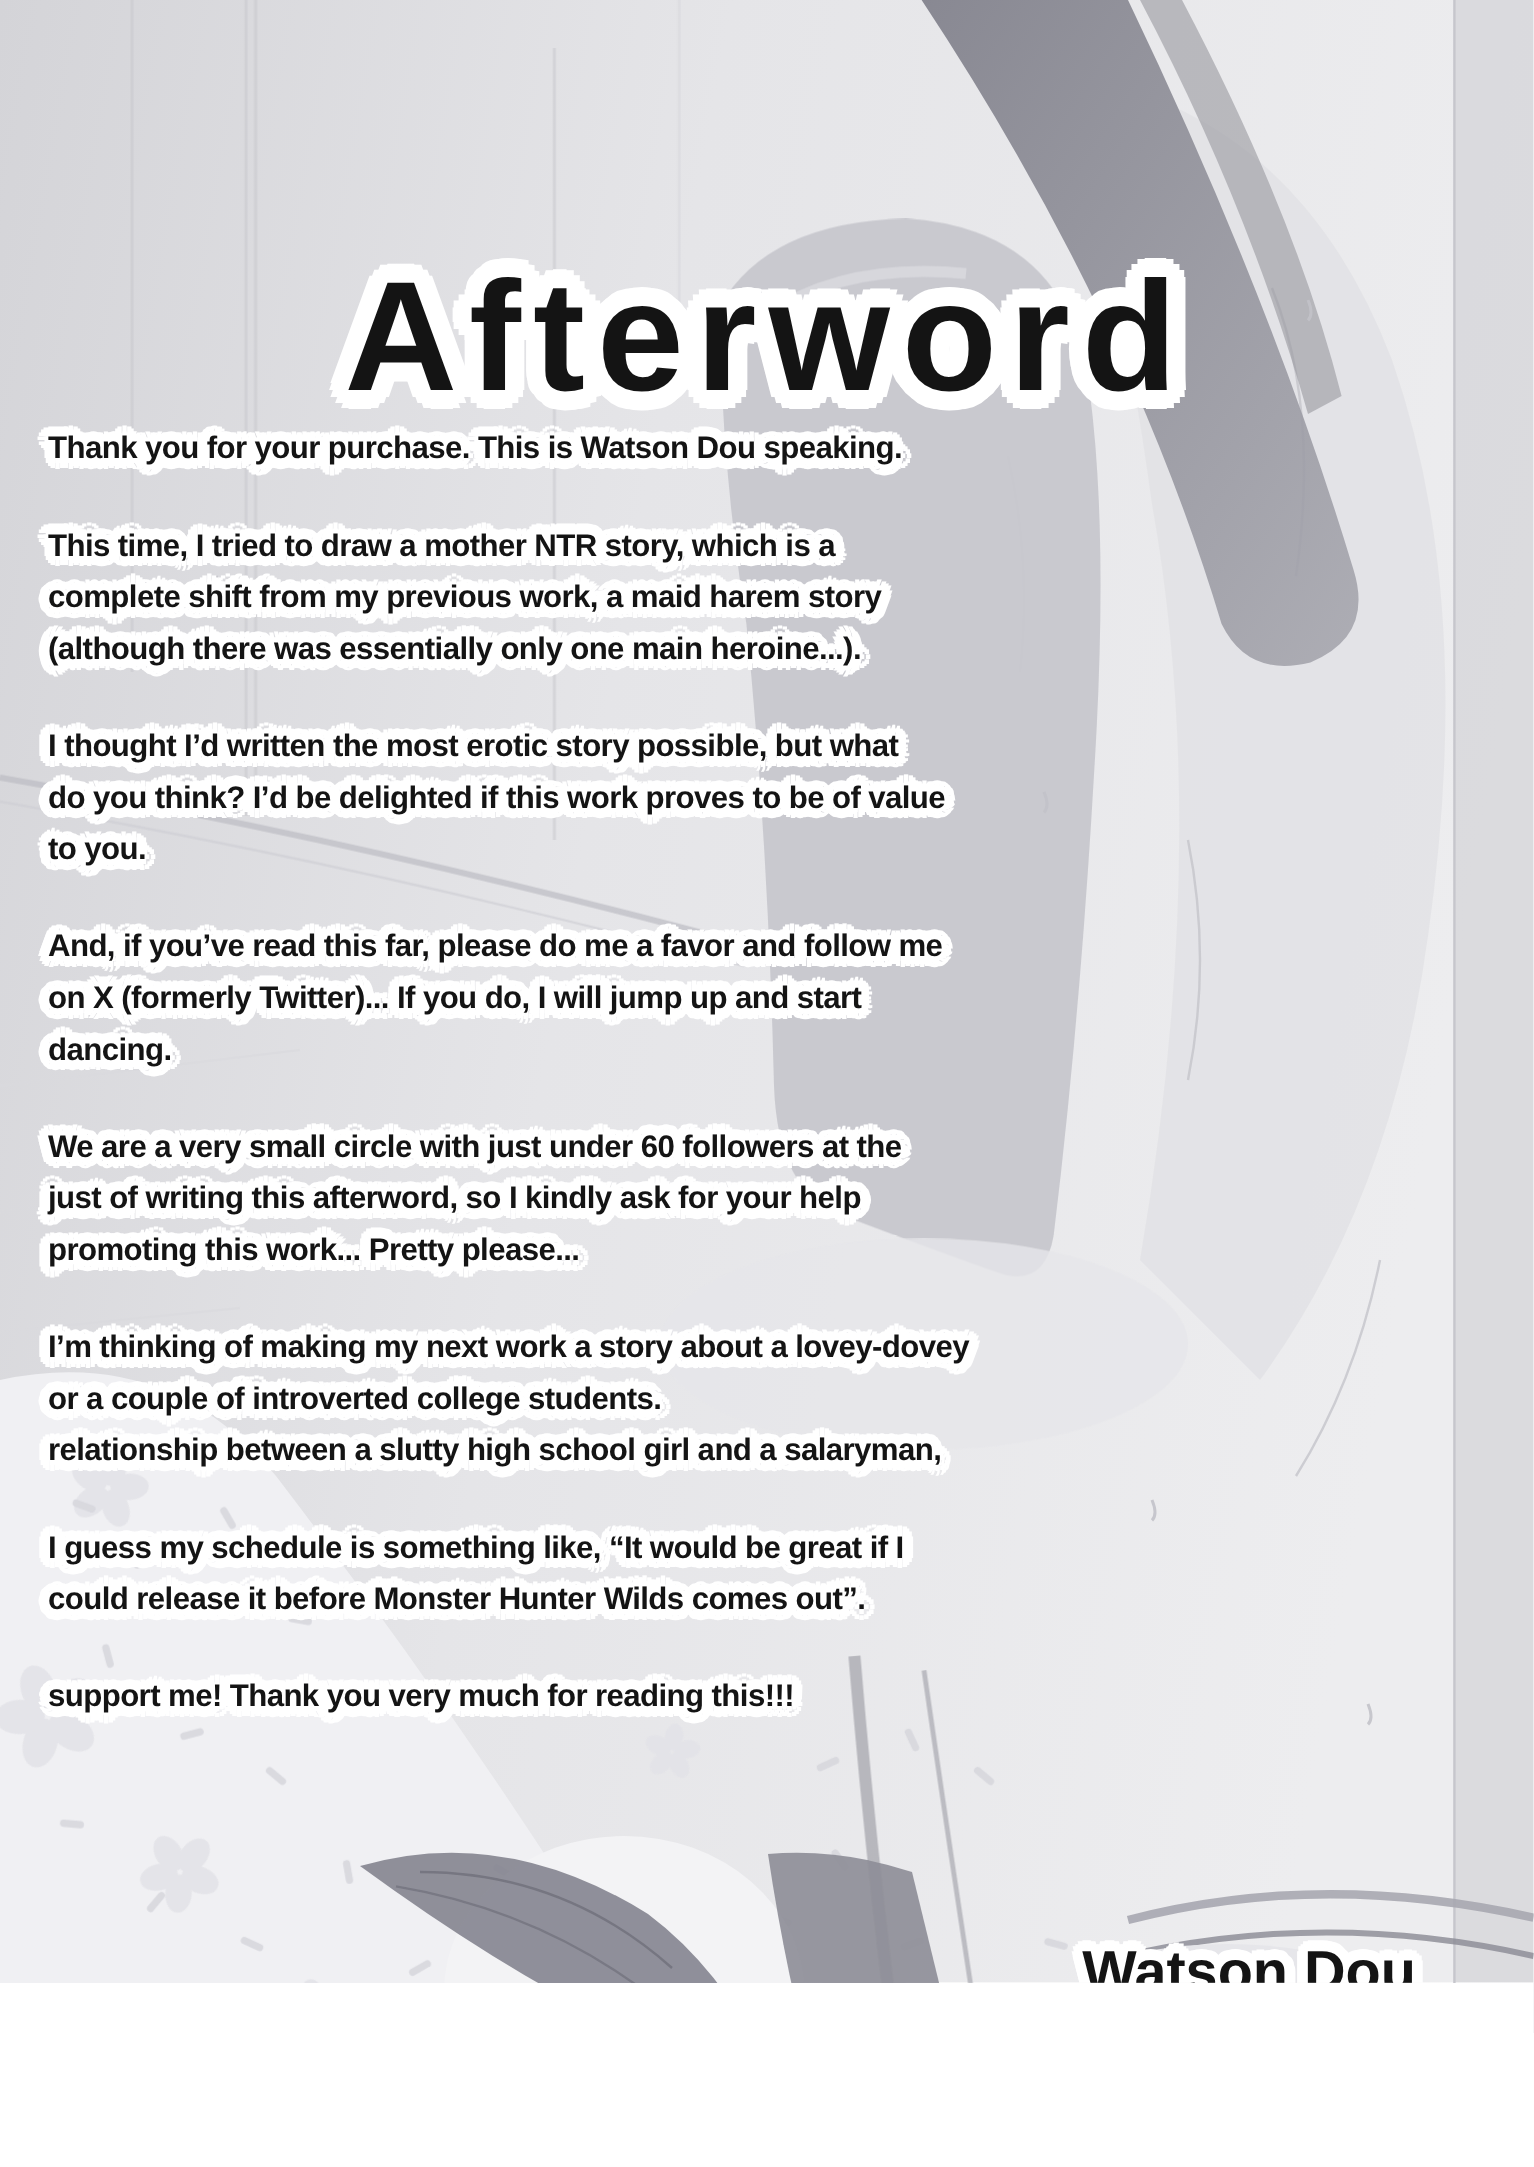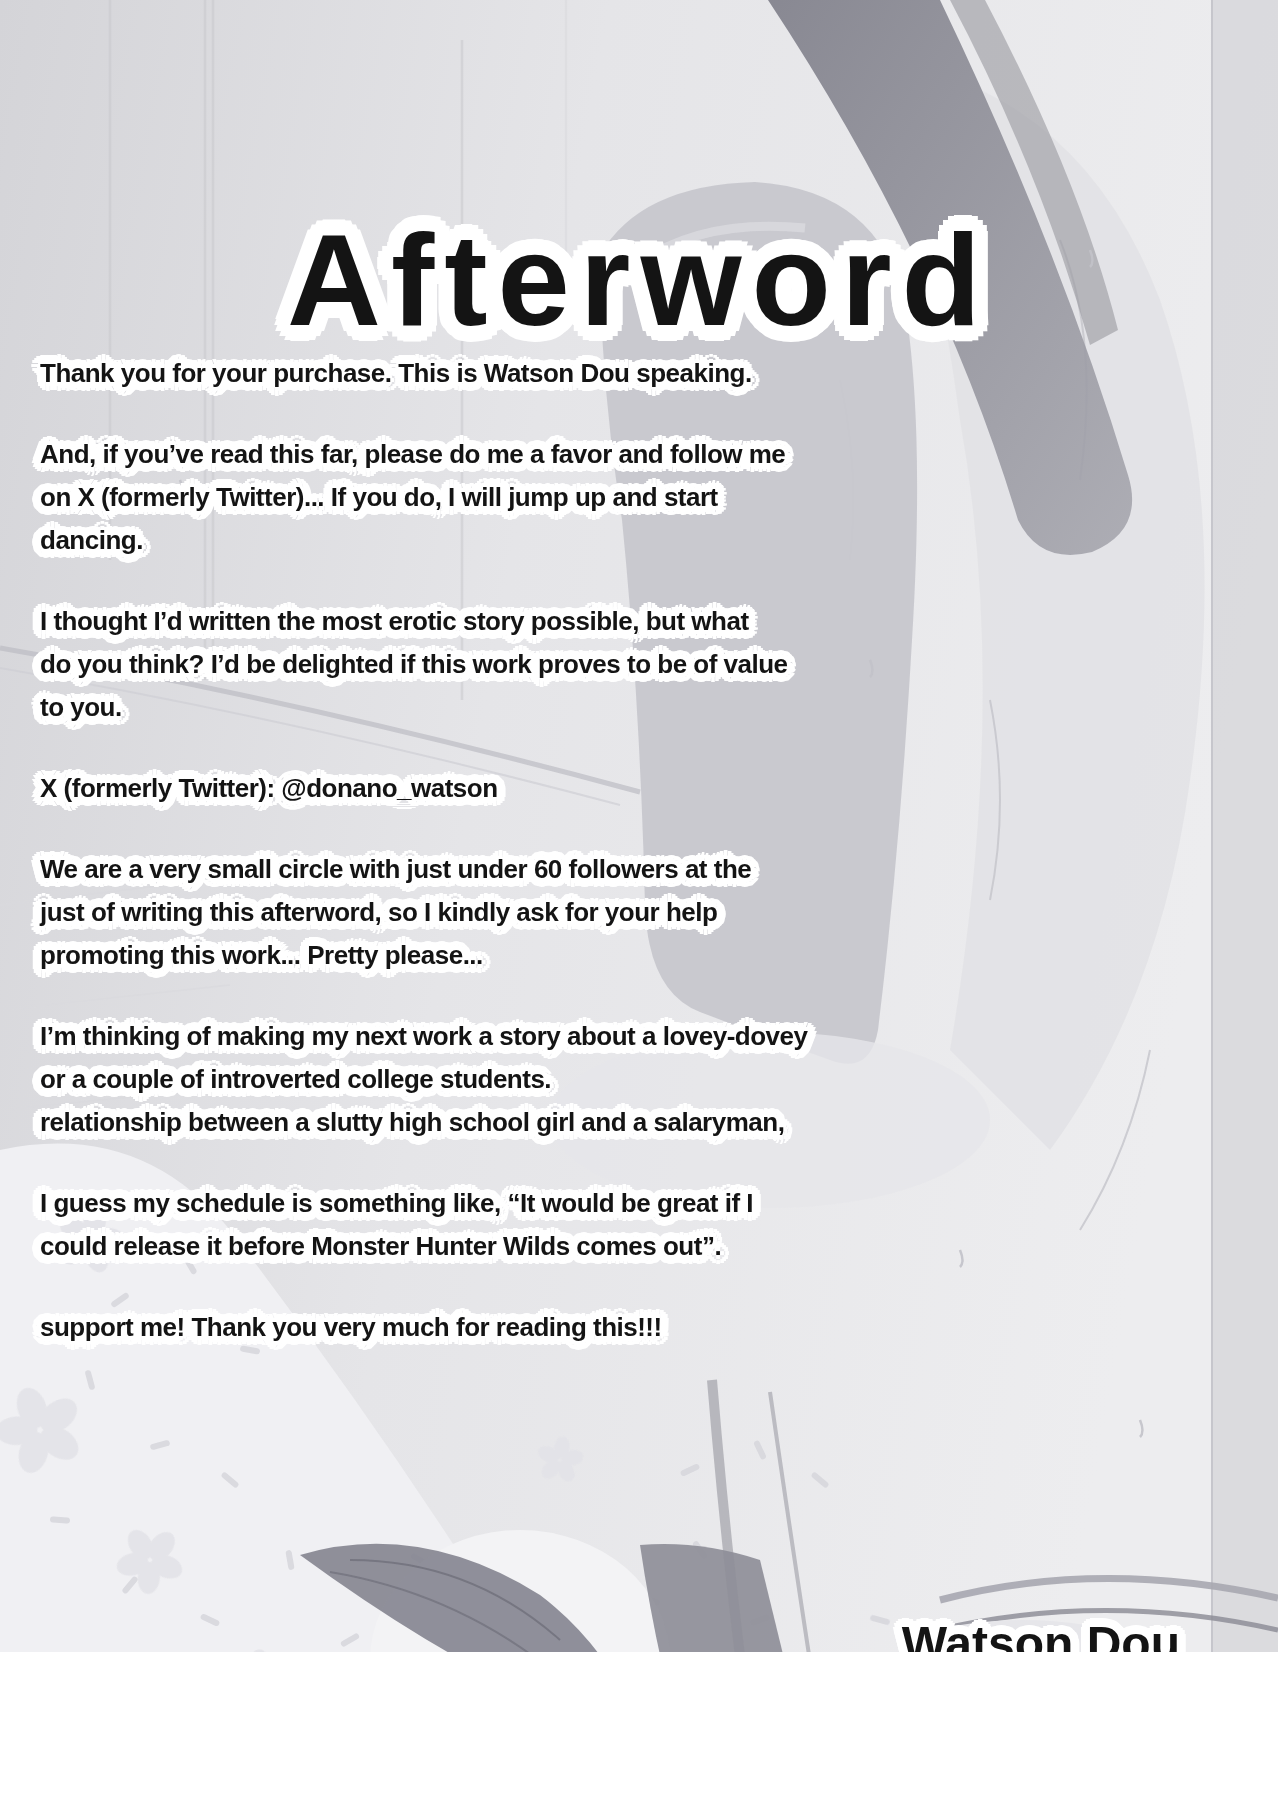--- a/index.html
+++ b/index.html
@@ -218,33 +218,35 @@
     </g>
   </svg>
 
   <h1 class="title o-title">Afterword</h1>
 
   <main class="content o-body">
     <p>
       <span class="line">Thank you for your purchase. This is Watson Dou speaking.</span>
     </p>
     <p>
+      <span class="line">This time, I tried to draw a mother NTR story, which is a</span>
+      <span class="line">complete shift from my previous work, a maid harem story</span>
+      <span class="line">(although there was essentially only one main heroine...).</span>
+    </p>
+    <p>
+      <span class="line">I thought I’d written the most erotic story possible, but what</span>
+      <span class="line">do you think? I’d be delighted if this work proves to be of value</span>
+      <span class="line">to you.</span>
+    </p>
+    <p>
       <span class="line">And, if you’ve read this far, please do me a favor and follow me</span>
       <span class="line">on X (formerly Twitter)... If you do, I will jump up and start</span>
       <span class="line">dancing.</span>
     </p>
     <p>
-      <span class="line">I thought I’d written the most erotic story possible, but what</span>
-      <span class="line">do you think? I’d be delighted if this work proves to be of value</span>
-      <span class="line">to you.</span>
-    </p>
-    <p>
-      <span class="line">X (formerly Twitter): @donano_watson</span>
-    </p>
-    <p>
       <span class="line">We are a very small circle with just under 60 followers at the</span>
       <span class="line">just of writing this afterword, so I kindly ask for your help</span>
       <span class="line">promoting this work... Pretty please...</span>
     </p>
     <p>
       <span class="line">I’m thinking of making my next work a story about a lovey-dovey</span>
       <span class="line">or a couple of introverted college students.</span>
       <span class="line">relationship between a slutty high school girl and a salaryman,</span>
     </p>
     <p>

